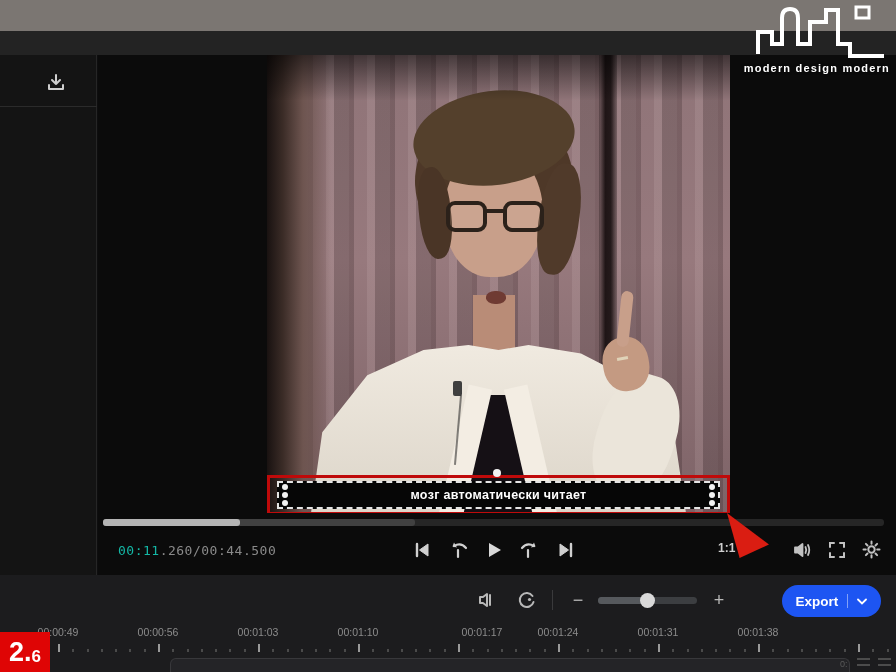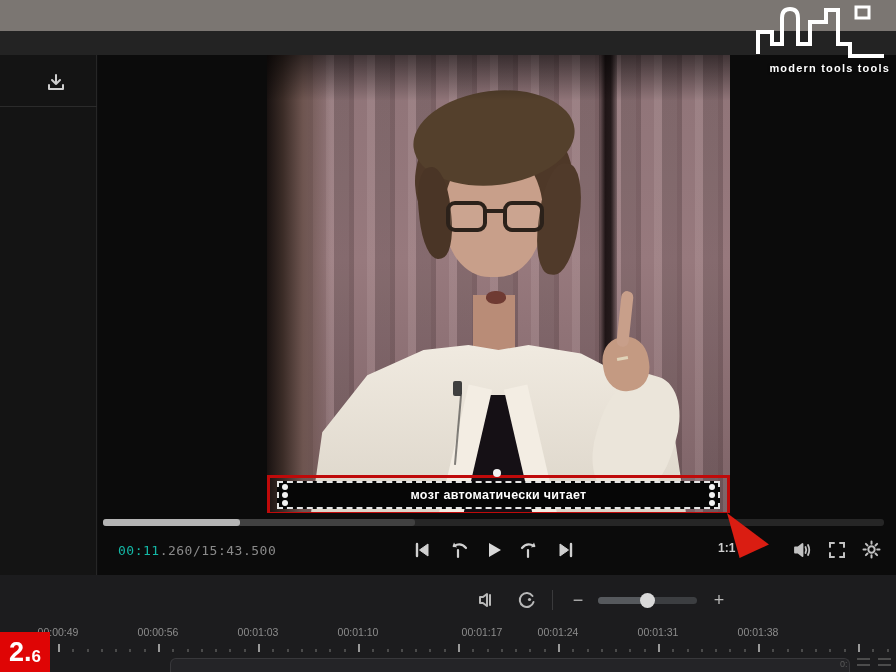--- a/index.html
+++ b/index.html
@@ -166,21 +166,21 @@
   <div id="close-btn" class="abs">×</div>
   <div id="subbar" class="abs"></div>
 
   <div id="logo" class="abs">
     <svg id="skyline" width="132" height="64" viewBox="0 0 132 64">
       <g fill="none" stroke="#ffffff" stroke-width="4" stroke-linejoin="miter">
         <path d="M2 52 V30 H16 V42 H26 V16 Q26 7 34 7 Q42 7 42 16 V42 H54 V20 H70 V8 H82 V42 H94 V54 H128"></path>
         <rect x="100" y="5" width="13" height="11" stroke-width="3"></rect>
       </g>
     </svg>
-    <div id="logo-tagline">modern tools tools</div>
+    <div id="logo-tagline">modern design modern</div>
   </div>
 
   <div id="sidebar" class="abs"></div>
   <div id="download-btn" class="abs">
     <svg width="28" height="28" viewBox="0 0 28 28">
       <g fill="none" stroke="#cfcfcf" stroke-width="2" stroke-linecap="round" stroke-linejoin="round">
         <path d="M14 6 V15 M14 15 L10 11 M14 15 L18 11"></path>
         <path d="M7 16 V20 H21 V16"></path>
       </g>
     </svg>
@@ -232,21 +232,21 @@
         </div>
       </div>
     </div>
   </div>
 
   <div id="seekbar" class="abs">
     <div id="seek-buffer" style="width: 40%;"></div>
     <div id="seek-played" style="width: 17.5%;"></div>
   </div>
 
-  <div id="time-display" class="abs"><span class="bright">00:11</span><span>.260</span><span>/</span><span>15:43.500</span></div>
+  <div id="time-display" class="abs"><span class="bright">00:11</span><span>.260</span><span>/</span><span>00:44.500</span></div>
 
   <div id="transport" class="abs">
     <div class="tbtn">
       <svg width="20" height="20" viewBox="0 0 20 20" fill="#d0d0d0" stroke="#d0d0d0">
         <path d="M5 4 V16" stroke-width="2.4" stroke-linecap="round"></path>
         <path d="M16 4 L7.5 10 L16 16 Z"></path>
       </svg>
     </div>
     <div class="tbtn">
       <svg width="22" height="22" viewBox="0 0 22 22" fill="none" stroke="#d0d0d0" stroke-width="2.2" stroke-linecap="round">
@@ -322,20 +322,27 @@
   </div>
   <div id="tool-divider" class="abs"></div>
 
   <div id="zoom-out" class="panel-icon">−</div>
   <div id="zoom-slider" class="abs">
     <div id="zoom-fill" style="width: 50%;"></div>
     <div id="zoom-thumb" style="left: calc(50% - 7.5px);"></div>
   </div>
   <div id="zoom-in" class="panel-icon">+</div>
 
+  <button id="export-btn" class="abs" style="background: rgb(29, 85, 242);">
+    <span id="export-label">Export</span>
+    <span id="export-divider"></span>
+    <svg width="10" height="7" viewBox="0 0 10 7" fill="none" stroke="#ffffff" stroke-width="1.8" stroke-linecap="round">
+      <path d="M1 1.5 L5 5.5 L9 1.5"></path>
+    </svg>
+  </button>
 
   <div id="ruler-labels" class="abs">
       <div class="rlabel" style="left: 58px;">00:00:49</div>
       <div class="rlabel" style="left: 158px;">00:00:56</div>
       <div class="rlabel" style="left: 258px;">00:01:03</div>
       <div class="rlabel" style="left: 358px;">00:01:10</div>
       <div class="rlabel" style="left: 458px; padding-left: 48px;">00:01:17</div>
       <div class="rlabel" style="left: 558px;">00:01:24</div>
       <div class="rlabel" style="left: 658px;">00:01:31</div>
       <div class="rlabel" style="left: 758px;">00:01:38</div>

